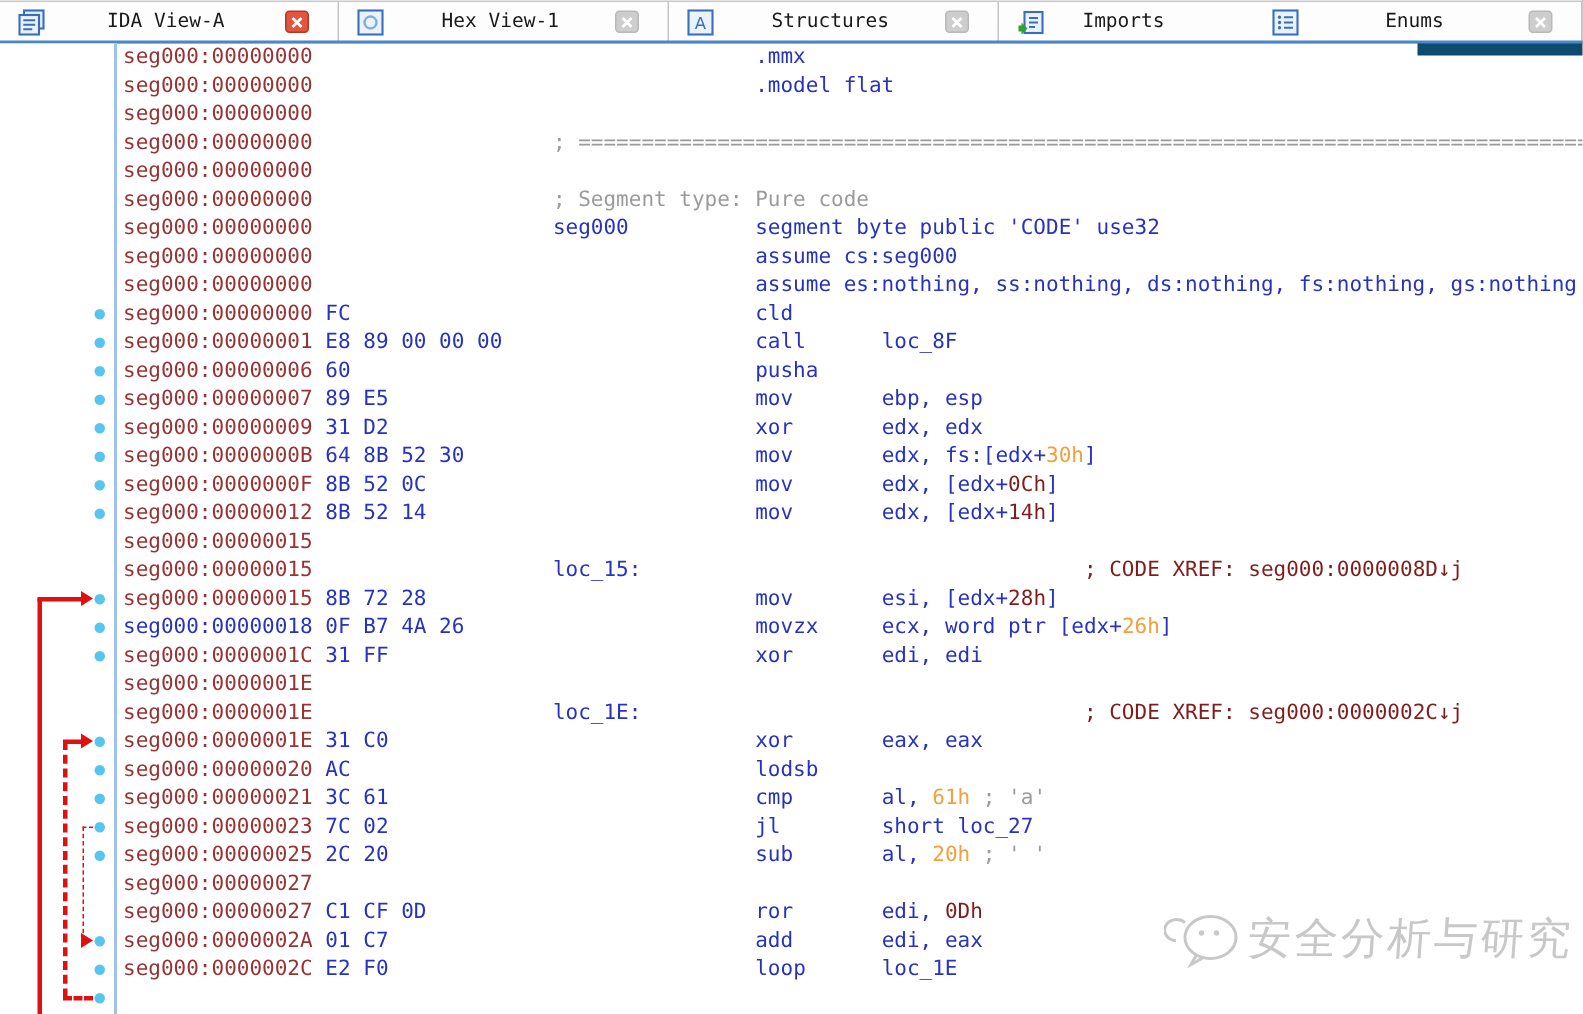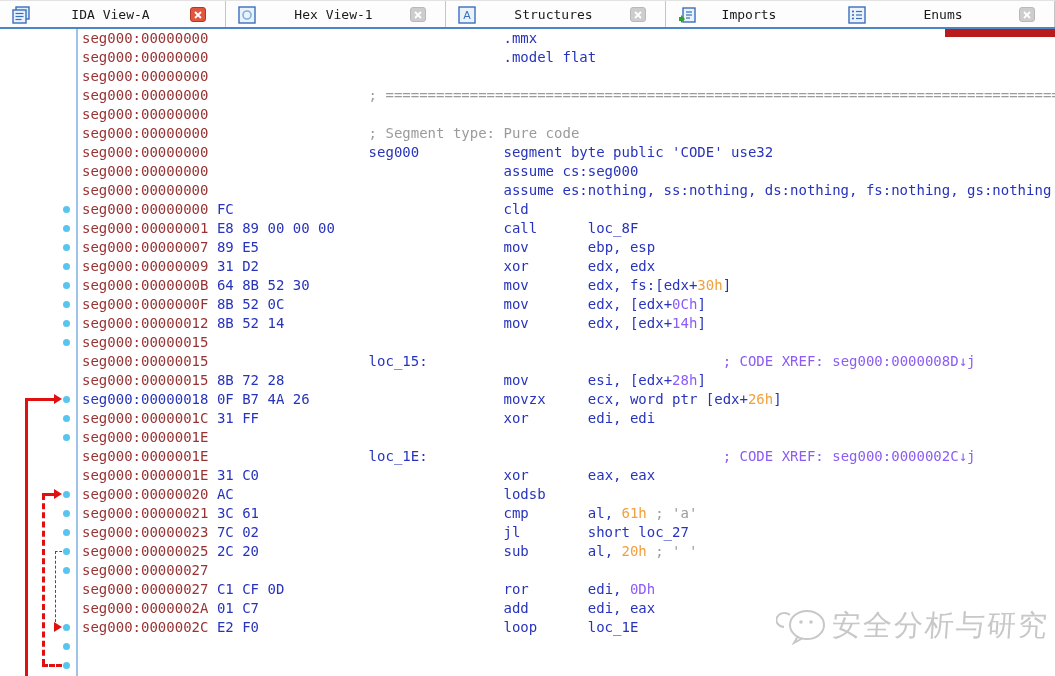--- a/index.html
+++ b/index.html
@@ -1,21 +1,21 @@
 <!DOCTYPE html>
 <html><head>
 <meta charset="utf-8">
 <style>
   * { margin:0; padding:0; box-sizing:border-box; }
   html,body { width:1055px; height:676px; overflow:hidden; background:#fff;
               font-family:"DejaVu Sans Mono", monospace; }
 
   
   .tabbar { position:absolute; top:0; left:0; width:1055px; height:37px;
-            display:flex; background:#b91c1c; border-top:1px solid #e3e3e3; }
+            display:flex; background:#0c4a6e; border-top:1px solid #e3e3e3; }
   .tab { height:27px; display:flex; align-items:center;
          border-right:1px solid #c6c6c6; background:#fdfdfd; cursor:default; }
   .tab.t0 { width:226px; } .tab.t1 { width:220px; } .tab.t2 { width:220px; }
   .tab.t3 { width:219px; } .tab.t4 { width:170px; border-right:none; }
   .tabicon { width:20px; height:20px; margin-left:11px; flex:none; }
   .tablabel { flex:1; text-align:center; font-size:13px; color:#1a1a1a; }
   .tabclose { width:16px; height:15px; margin-right:19px; flex:none; border-radius:3px;
               display:flex; align-items:center; justify-content:center; }
   .tabclose.red  { background:#e2553e; border:1px solid #b03a26; }
   .tabclose.gray { background:#cdcdcd; border:1px solid #b9b9b9; }
@@ -28,21 +28,21 @@
   .gutter  { position:absolute; top:0; left:0; width:78px; height:647px;
              border-right:2px solid #9dc3e6; background:#fff; }
   .code    { position:absolute; top:0; left:80px; width:975px; height:647px;
              overflow:hidden; padding-left:2px; }
   .line    { height:19px; line-height:19px; font-size:14px; white-space:pre; }
 
   .c-addr   { color:#993333; }
   .c-blue   { color:#2733bd; }
   .c-baddr  { color:#2733bd;margin-top:20px; }
   .c-gray   { color:#9b9b9b; }
-  .c-green  { color:#8b5cf6; }
+  .c-green  { color:#7f1d1d; }
   .c-orange { color:#f0a03c; }
 
   .dot { position:absolute; width:7px; height:7px; border-radius:50%;
          background:#58c5ef; left:63px; }
 
   .aseg  { position:absolute; }
   .ahead { position:absolute; width:0; height:0;
            border-top:5px solid transparent; border-bottom:5px solid transparent;
            border-left:8px solid #e01010; }
 
@@ -150,20 +150,21 @@
       <div class="line"><span class="c-addr">seg000:00000000</span><span>                                   </span><span class="c-blue">.model flat</span></div>
       <div class="line"><span class="c-addr">seg000:00000000</span></div>
       <div class="line"><span class="c-addr">seg000:00000000</span><span>                   </span><span class="c-gray">; =====================================================================================</span></div>
       <div class="line"><span class="c-addr">seg000:00000000</span></div>
       <div class="line"><span class="c-addr">seg000:00000000</span><span>                   </span><span class="c-gray">; Segment type: Pure code</span></div>
       <div class="line"><span class="c-addr">seg000:00000000</span><span>                   </span><span class="c-blue">seg000</span><span>          </span><span class="c-blue">segment byte public 'CODE' use32</span></div>
       <div class="line"><span class="c-addr">seg000:00000000</span><span>                                   </span><span class="c-blue">assume cs:seg000</span></div>
       <div class="line"><span class="c-addr">seg000:00000000</span><span>                                   </span><span class="c-blue">assume es:nothing, ss:nothing, ds:nothing, fs:nothing, gs:nothing</span></div>
       <div class="line"><span class="c-addr">seg000:00000000</span><span> </span><span class="c-blue">FC</span><span>                                </span><span class="c-blue">cld</span></div>
       <div class="line"><span class="c-addr">seg000:00000001</span><span> </span><span class="c-blue">E8 89 00 00 00</span><span>                    </span><span class="c-blue">call</span><span>      </span><span class="c-blue">loc_8F</span></div>
+      <div class="line"><span class="c-addr">seg000:00000006</span><span> </span><span class="c-blue">60</span><span>                                </span><span class="c-blue">pusha</span></div>
       <div class="line"><span class="c-addr">seg000:00000007</span><span> </span><span class="c-blue">89 E5</span><span>                             </span><span class="c-blue">mov</span><span>       </span><span class="c-blue">ebp, esp</span></div>
       <div class="line"><span class="c-addr">seg000:00000009</span><span> </span><span class="c-blue">31 D2</span><span>                             </span><span class="c-blue">xor</span><span>       </span><span class="c-blue">edx, edx</span></div>
       <div class="line"><span class="c-addr">seg000:0000000B</span><span> </span><span class="c-blue">64 8B 52 30</span><span>                       </span><span class="c-blue">mov</span><span>       </span><span class="c-blue">edx, fs:[edx+</span><span class="c-orange">30h</span><span class="c-blue">]</span></div>
       <div class="line"><span class="c-addr">seg000:0000000F</span><span> </span><span class="c-blue">8B 52 0C</span><span>                          </span><span class="c-blue">mov</span><span>       </span><span class="c-blue">edx, [edx+</span><span class="c-green">0Ch</span><span class="c-blue">]</span></div>
       <div class="line"><span class="c-addr">seg000:00000012</span><span> </span><span class="c-blue">8B 52 14</span><span>                          </span><span class="c-blue">mov</span><span>       </span><span class="c-blue">edx, [edx+</span><span class="c-green">14h</span><span class="c-blue">]</span></div>
       <div class="line"><span class="c-addr">seg000:00000015</span></div>
       <div class="line"><span class="c-addr">seg000:00000015</span><span>                   </span><span class="c-blue">loc_15:</span><span>                                   </span><span class="c-green">; CODE XREF: seg000:0000008D↓j</span></div>
       <div class="line"><span class="c-addr">seg000:00000015</span><span> </span><span class="c-blue">8B 72 28</span><span>                          </span><span class="c-blue">mov</span><span>       </span><span class="c-blue">esi, [edx+</span><span class="c-green">28h</span><span class="c-blue">]</span></div>
       <div class="line"><span class="c-baddr">seg000:00000018</span><span> </span><span class="c-blue">0F B7 4A 26</span><span>                       </span><span class="c-blue">movzx</span><span>     </span><span class="c-blue">ecx, word ptr [edx+</span><span class="c-orange">26h</span><span class="c-blue">]</span></div>
       <div class="line"><span class="c-addr">seg000:0000001C</span><span> </span><span class="c-blue">31 FF</span><span>                             </span><span class="c-blue">xor</span><span>       </span><span class="c-blue">edi, edi</span></div>

